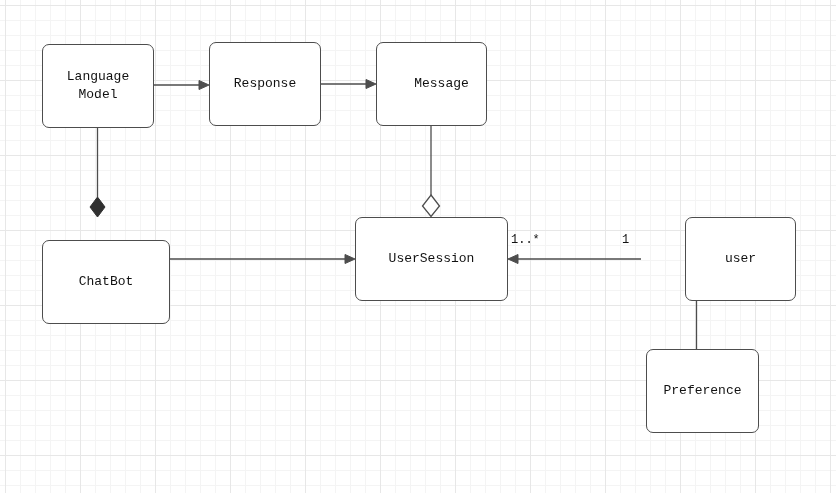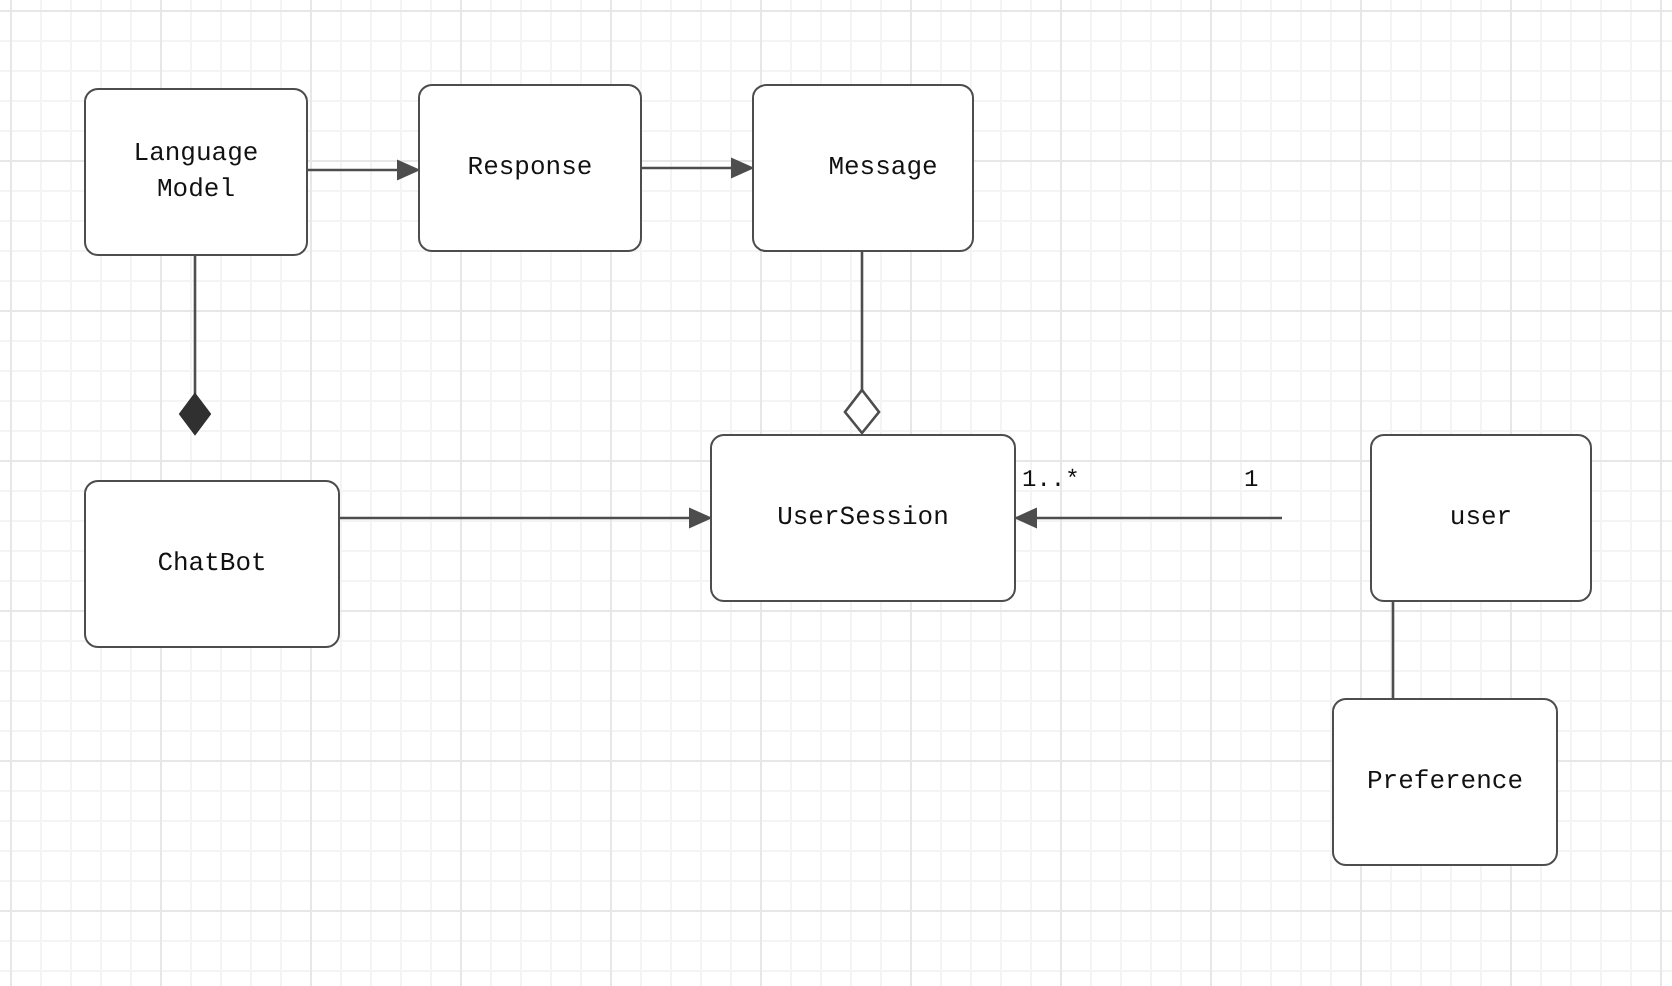--- a/index.html
+++ b/index.html
@@ -66,21 +66,21 @@
     white-space: pre-line;
     line-height: 1.4;
     padding: 0 4px;
   }
   #node-language-model { left: 42px;  top: 44px;  width: 112px; height: 84px; }
   #node-response       { left: 209px; top: 42px;  width: 112px; height: 84px; }
   #node-message        { left: 376px; top: 42px;  width: 111px; height: 84px; padding-left: 20px; }
   #node-chatbot        { left: 42px;  top: 204px; width: 128px; height: 84px; margin-top: 36px; }
   #node-usersession    { left: 355px; top: 217px; width: 153px; height: 84px; }
   #node-user           { left: 641px; top: 217px; width: 111px; height: 84px; margin-left: 44px; }
-  #node-preference     { left: 646px; top: 349px; width: 113px; height: 84px; margin-left: 20px; }
+  #node-preference     { left: 646px; top: 349px; width: 113px; height: 84px; }
   .edge-label {
     position: absolute;
     font-size: 12px;
     color: #111111;
     line-height: 1;
   }
   #label-target-mult { left: 511px; top: 234px; }
   #label-source-mult { left: 622px; top: 234px; }
 </style>
 </head>

